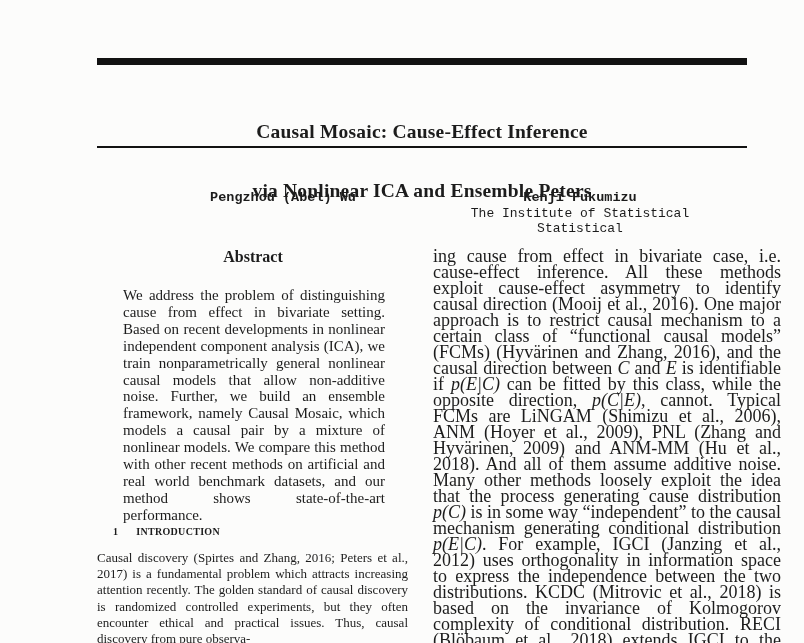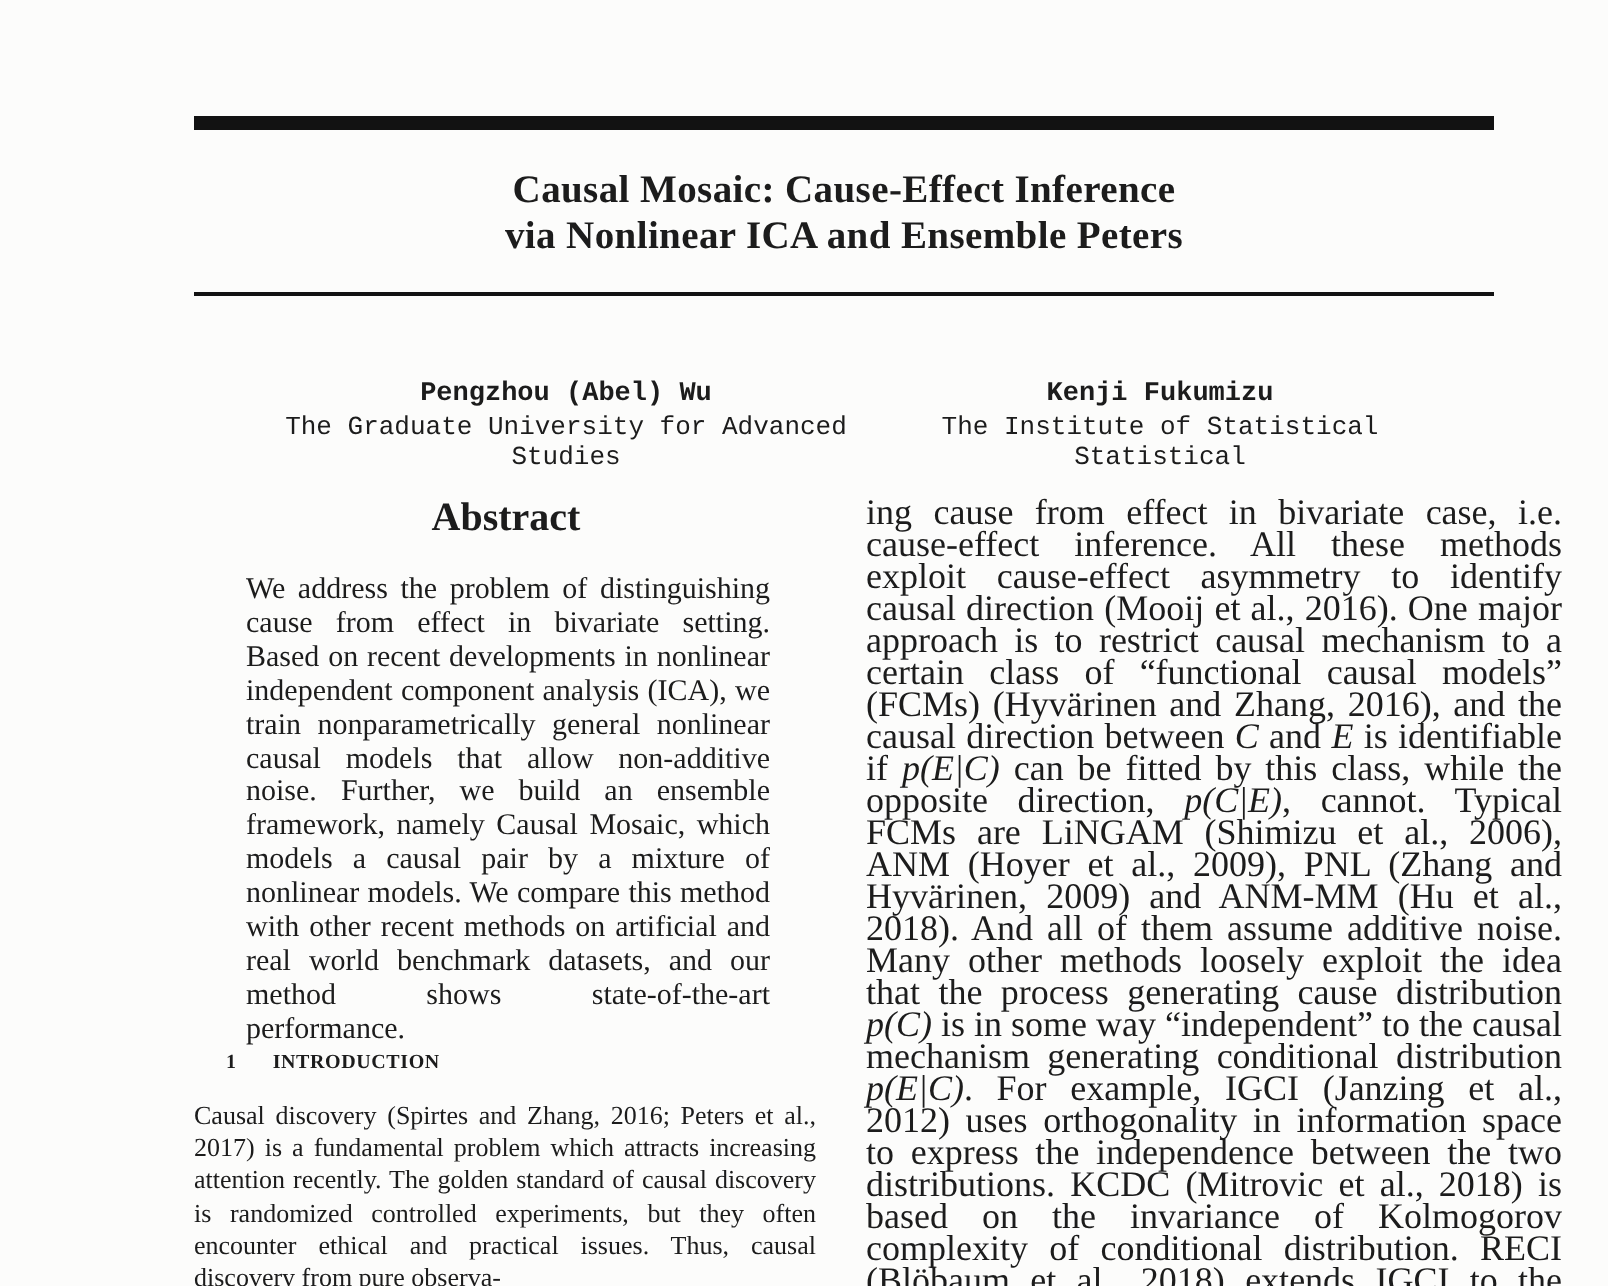--- a/index.html
+++ b/index.html
@@ -31,33 +31,33 @@
   }
 
   .title {
     position: absolute; left: 97px; top: 84px; width: 650px;
     margin: 0;
     text-align: center;
     font-size: 19.5px; font-weight: bold;
     line-height: 23px;
     letter-spacing: 0.2px;
   }
-  .title-line { display: block; }
+  .title-line { display: block; margin-top: 36px; }
 
   .author { position: absolute; top: 190px; text-align: center; font-family: Liberation Mono, monospace; }
   .author-1 { left: 133px; width: 300px; }
   .author-2 { left: 430px; width: 300px; }
   .author-name { font-weight: bold; font-size: 13.5px; line-height: 16px; }
   .author-affil { font-size: 13px; line-height: 15px; }
 
   .abstract-heading {
     position: absolute; left: 97px; top: 248px; width: 312px;
     margin: 0;
     text-align: center;
-    font-size: 20px; font-weight: bold;
+    font-size: 16px; font-weight: bold;
   }
   .abstract-body {
     position: absolute; left: 123px; top: 287px; width: 262px;
     margin: 0;
     font-size: 15px; line-height: 16.9px;
     text-align: justify;
   }
 
   .section-heading {
     position: absolute; left: 97px; top: 510px; width: 312px;
@@ -91,21 +91,20 @@
 
   <h1 class="title">
     <span class="title-line">Causal Mosaic: Cause-Effect Inference</span>
     <span class="title-line">via Nonlinear ICA and Ensemble Peters</span>
   </h1>
 
   <div class="rule-thin"></div>
 
   <div class="author author-1">
     <div class="author-name">Pengzhou (Abel) Wu</div>
-    <div class="author-affil">The Graduate University for Advanced Studies</div>
   </div>
 
   <div class="author author-2">
     <div class="author-name">Kenji Fukumizu</div>
     <div class="author-affil">The Institute of Statistical Statistical</div>
   </div>
 
   <h2 class="abstract-heading">Abstract</h2>
 
   <p class="abstract-body">We address the problem of distinguishing cause from effect in bivariate setting. Based on recent developments in nonlinear independent component analysis (ICA), we train nonparametrically general nonlinear causal models that allow non-additive noise. Further, we build an ensemble framework, namely Causal Mosaic, which models a causal pair by a mixture of nonlinear models. We compare this method with other recent methods on artificial and real world benchmark datasets, and our method shows state-of-the-art performance.</p>

